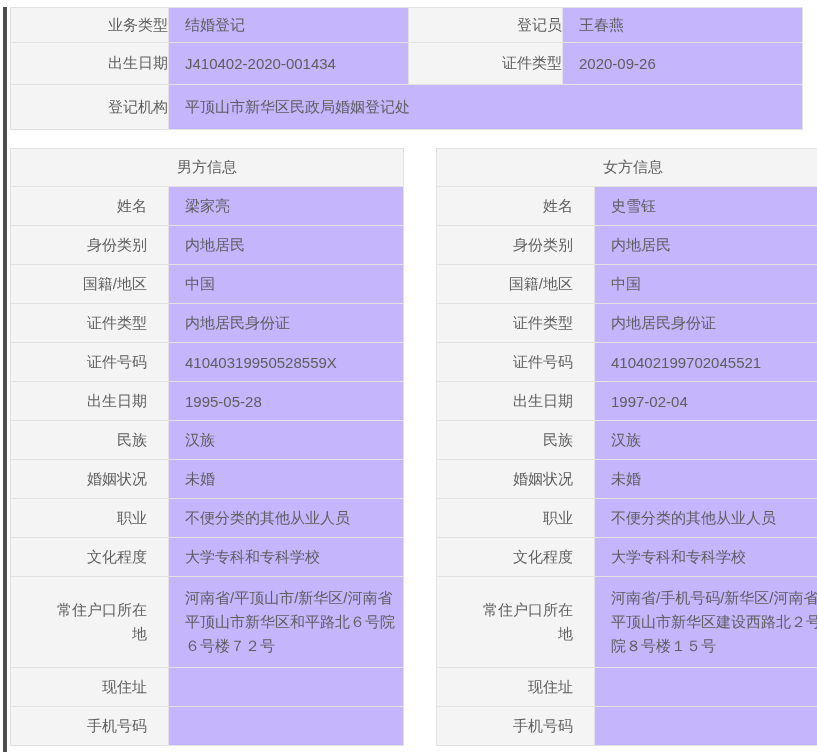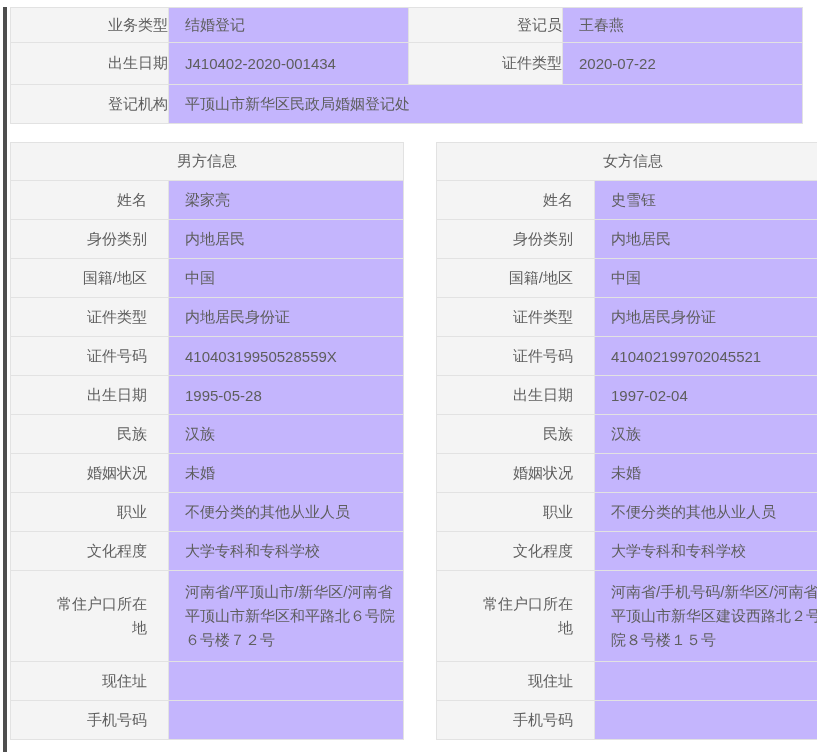--- a/index.html
+++ b/index.html
@@ -32,21 +32,21 @@
     overflow: hidden;
     white-space: normal;
   }
   .reg-table { width: 792px; }
   .reg-table col.c0 { width: 158px; }
   .reg-table col.c1 { width: 240px; }
   .reg-table col.c2 { width: 154px; }
   .reg-table col.c3 { width: 240px; }
   .reg-table tr.r0 td { height: 35px; }
   .reg-table tr.r1 td { height: 42px; }
-  .reg-table tr.r2 td { height: 39px; }
+  .reg-table tr.r2 td { height: 45px; }
   td.lab {
     background: #f4f4f4;
     padding-left: 40px;
   }
   .reg-table td.lab {
     text-align: right;
     padding-left: 11px;
   }
   td.val {
     background: #c4b5fd;
@@ -98,21 +98,21 @@
         <tr class="r0">
       <td class="lab">业务类型</td>
       <td class="val">结婚登记</td>
       <td class="lab">登记员</td>
       <td class="val">王春燕</td>
     </tr>
     <tr class="r1">
       <td class="lab">出生日期</td>
       <td class="val">J410402-2020-001434</td>
       <td class="lab">证件类型</td>
-      <td class="val">2020-07-22</td>
+      <td class="val">2020-09-26</td>
     </tr>
     <tr class="r2">
       <td class="lab">登记机构</td>
       <td class="val" colspan="3">平顶山市新华区民政局婚姻登记处</td>
     </tr>
   </tbody>
     </table>
 
   <div class="persons">
 

